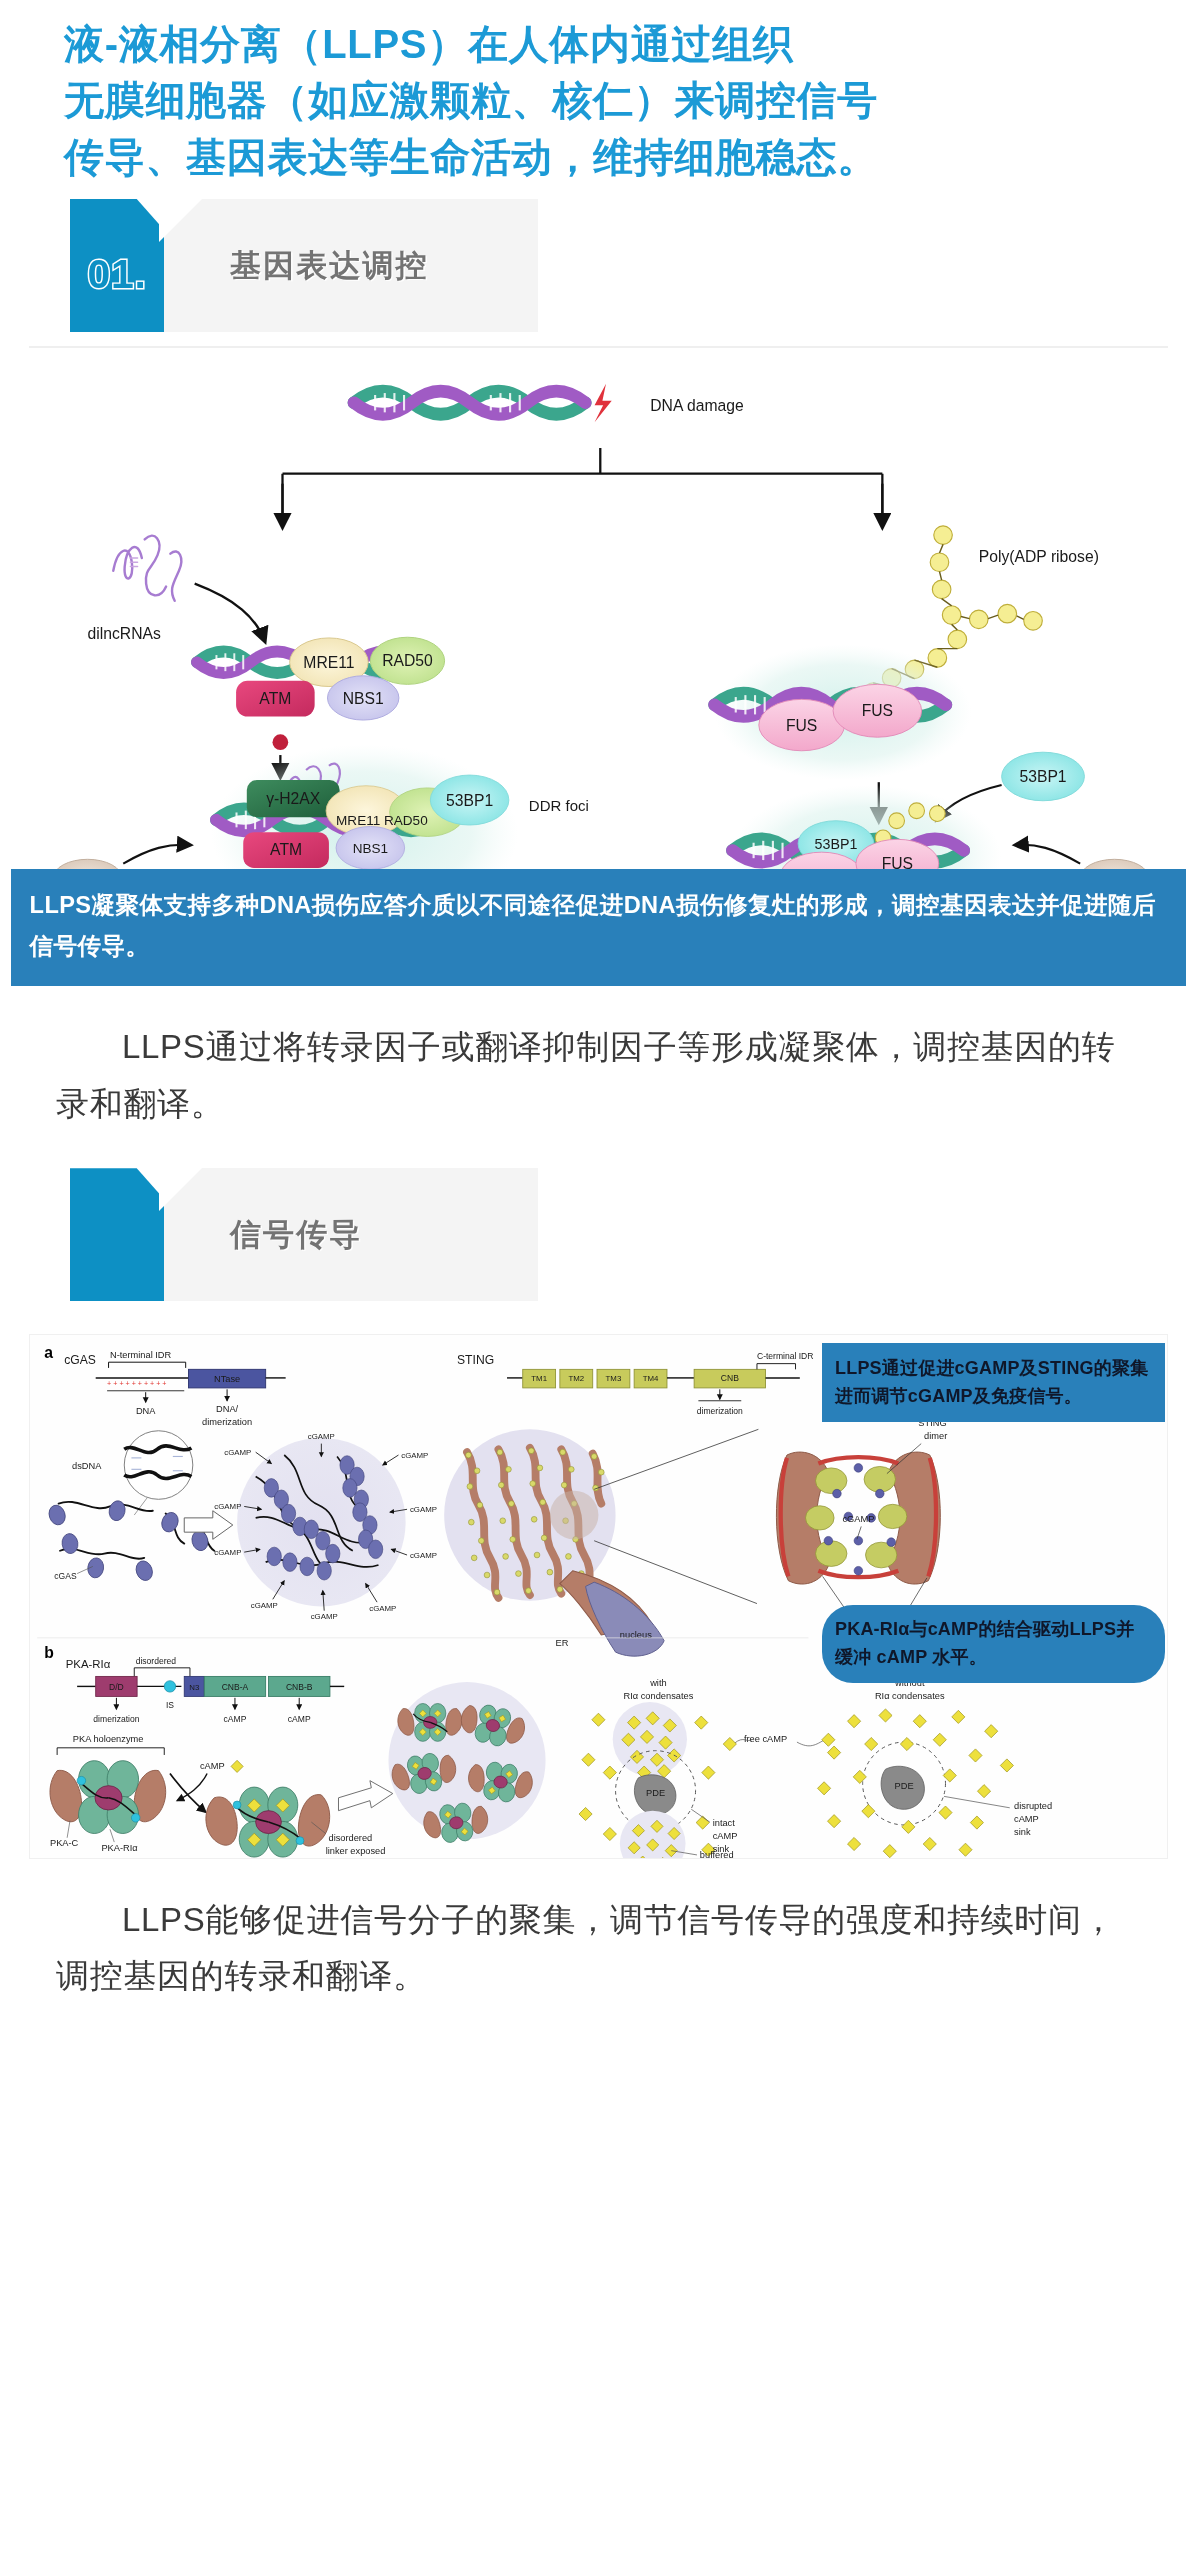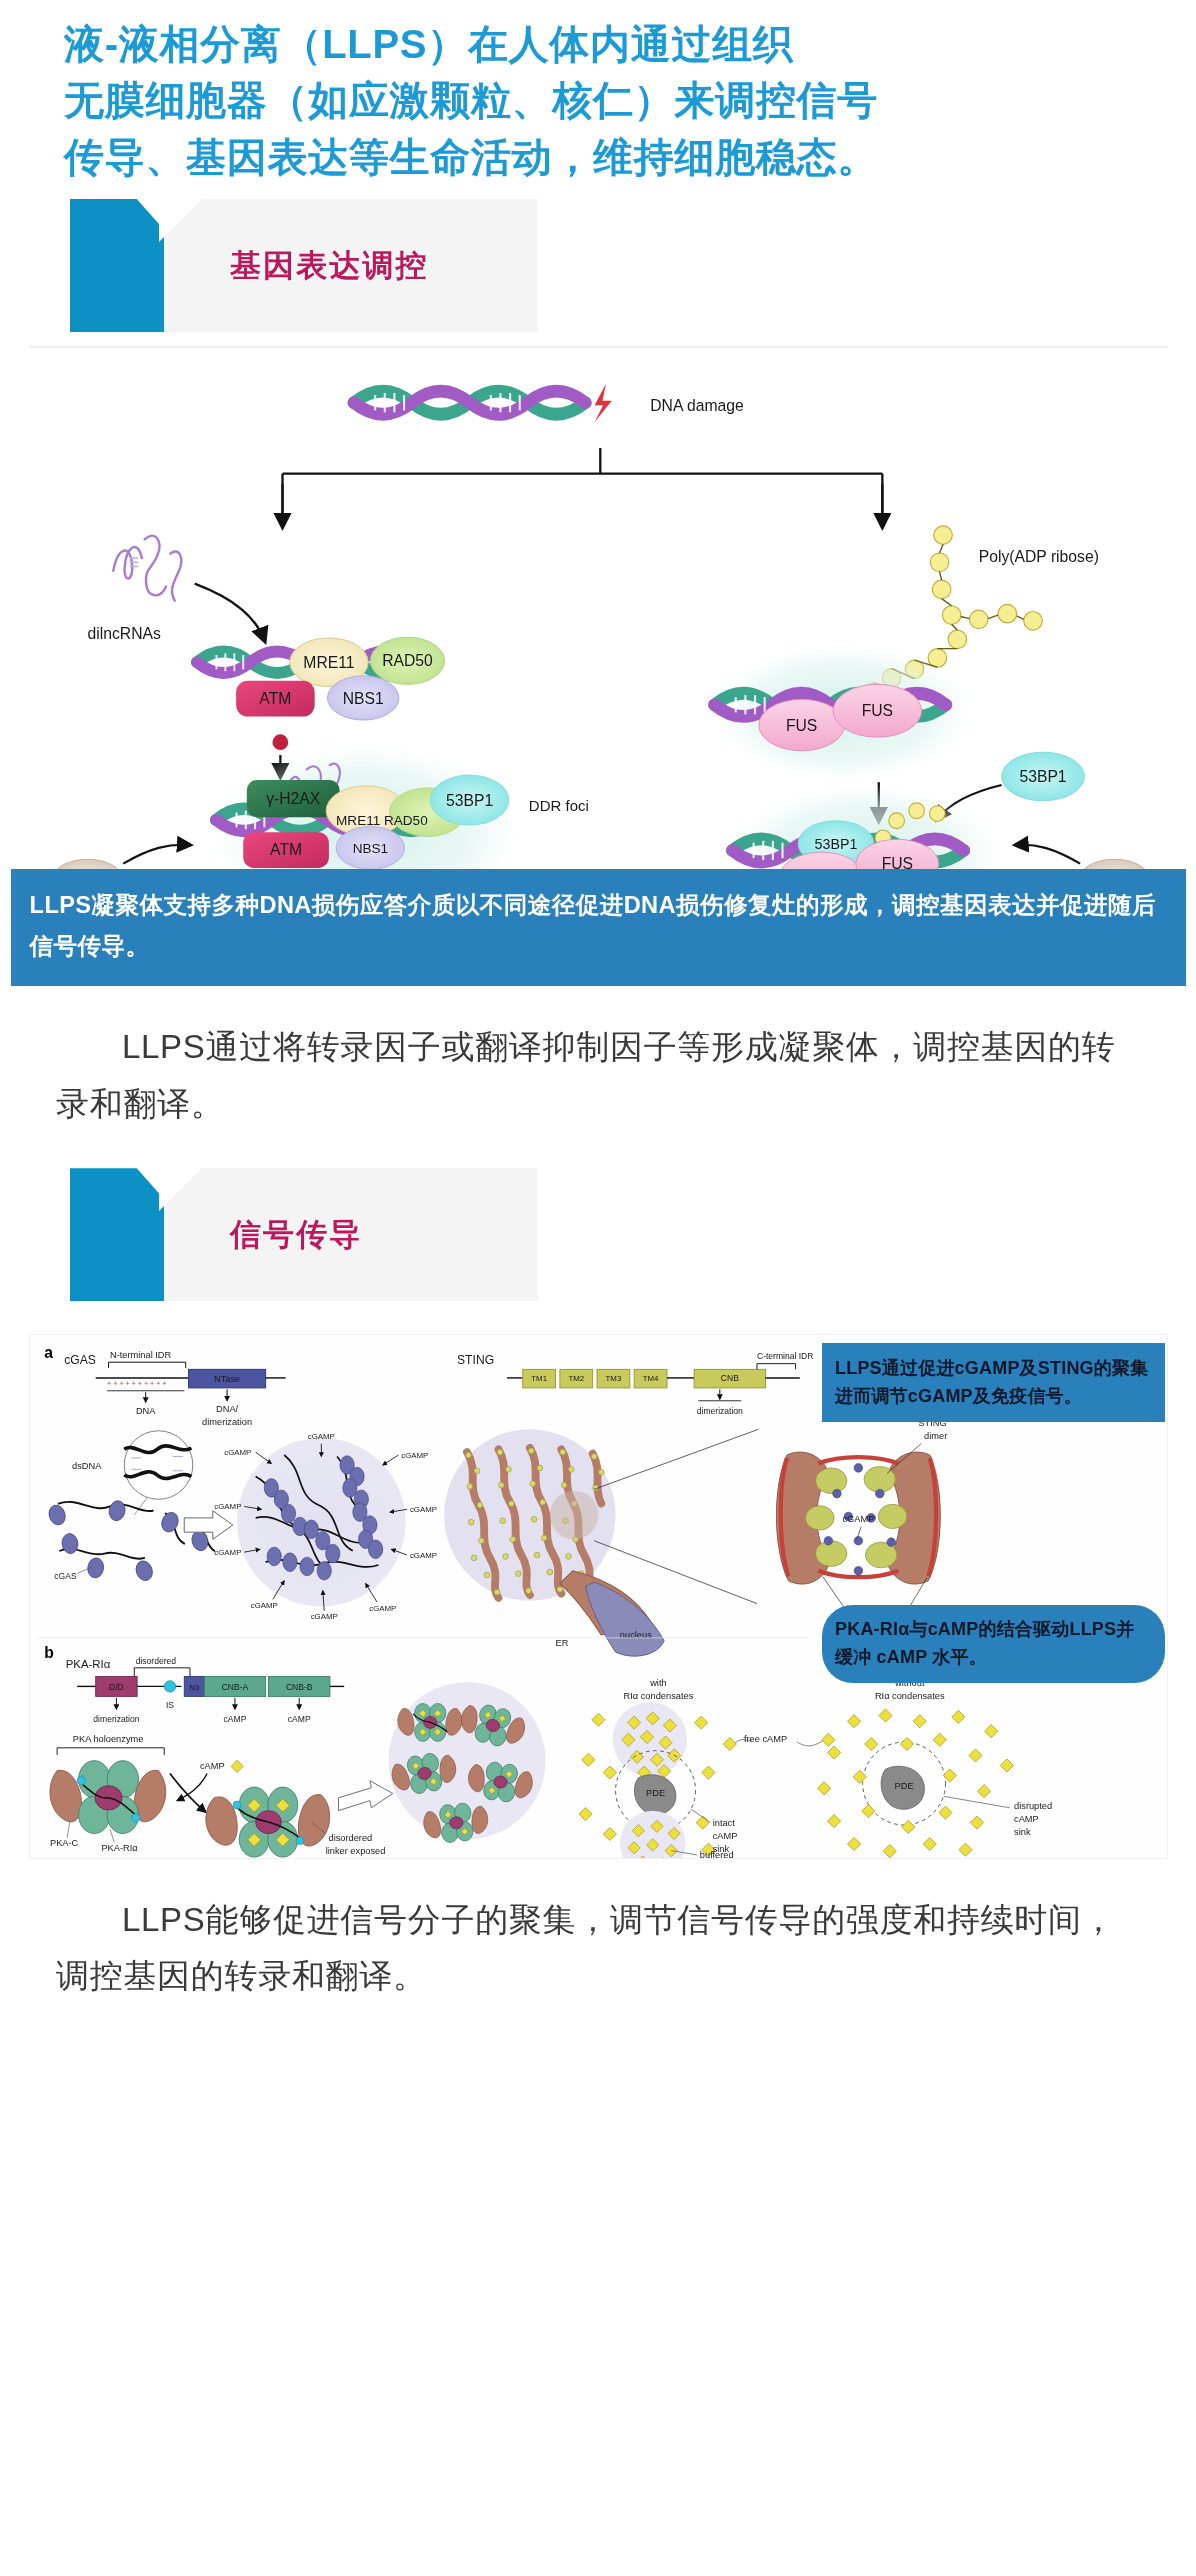--- a/index.html
+++ b/index.html
@@ -65,21 +65,21 @@
     font-weight: bold;
     letter-spacing: 0.7px;
     padding-top: 18.6px;
   }
   .sh-label {
     position: absolute;
     left: 194px; top: 13px;
     height: 133px;
     display: flex;
     align-items: center;
-    color: #be185d;
+    color: #737373;
     font-size: 31px;
     font-weight: bold;
     letter-spacing: 2.1px;
     text-shadow: 1.4px 1.4px 0 #ffffff;
   }
 
   
   .figure1-wrap {
     position: relative;
     margin: 2.9px 29px 0 29px;
@@ -153,20 +153,21 @@
 <div class="title-block">
   <div class="title-line">液-液相分离（LLPS）在人体内通过组织</div>
   <div class="title-line">无膜细胞器（如应激颗粒、核仁）来调控信号</div>
   <div class="title-line">传导、基因表达等生命活动，维持细胞稳态。</div>
 </div>
 
 <div class="section-header">
   <div class="sh-strip"></div>
   <div class="sh-badge"></div>
   <div class="sh-strip-notch"></div>
+  <div class="sh-number">01.</div>
   <div class="sh-label">基因表达调控</div>
 </div>
 
 <div class="figure1-wrap">
 <div class="fig1-canvas">
 <svg width="1139" height="657" viewBox="0 0 1595 920" xmlns="http://www.w3.org/2000/svg">
   <defs>
     <linearGradient id="g-pink" x1="0" y1="0" x2="0" y2="1">
       <stop offset="0" stop-color="#FBD4E6"></stop>
             <stop offset="1" stop-color="#F3A8CB"></stop>

